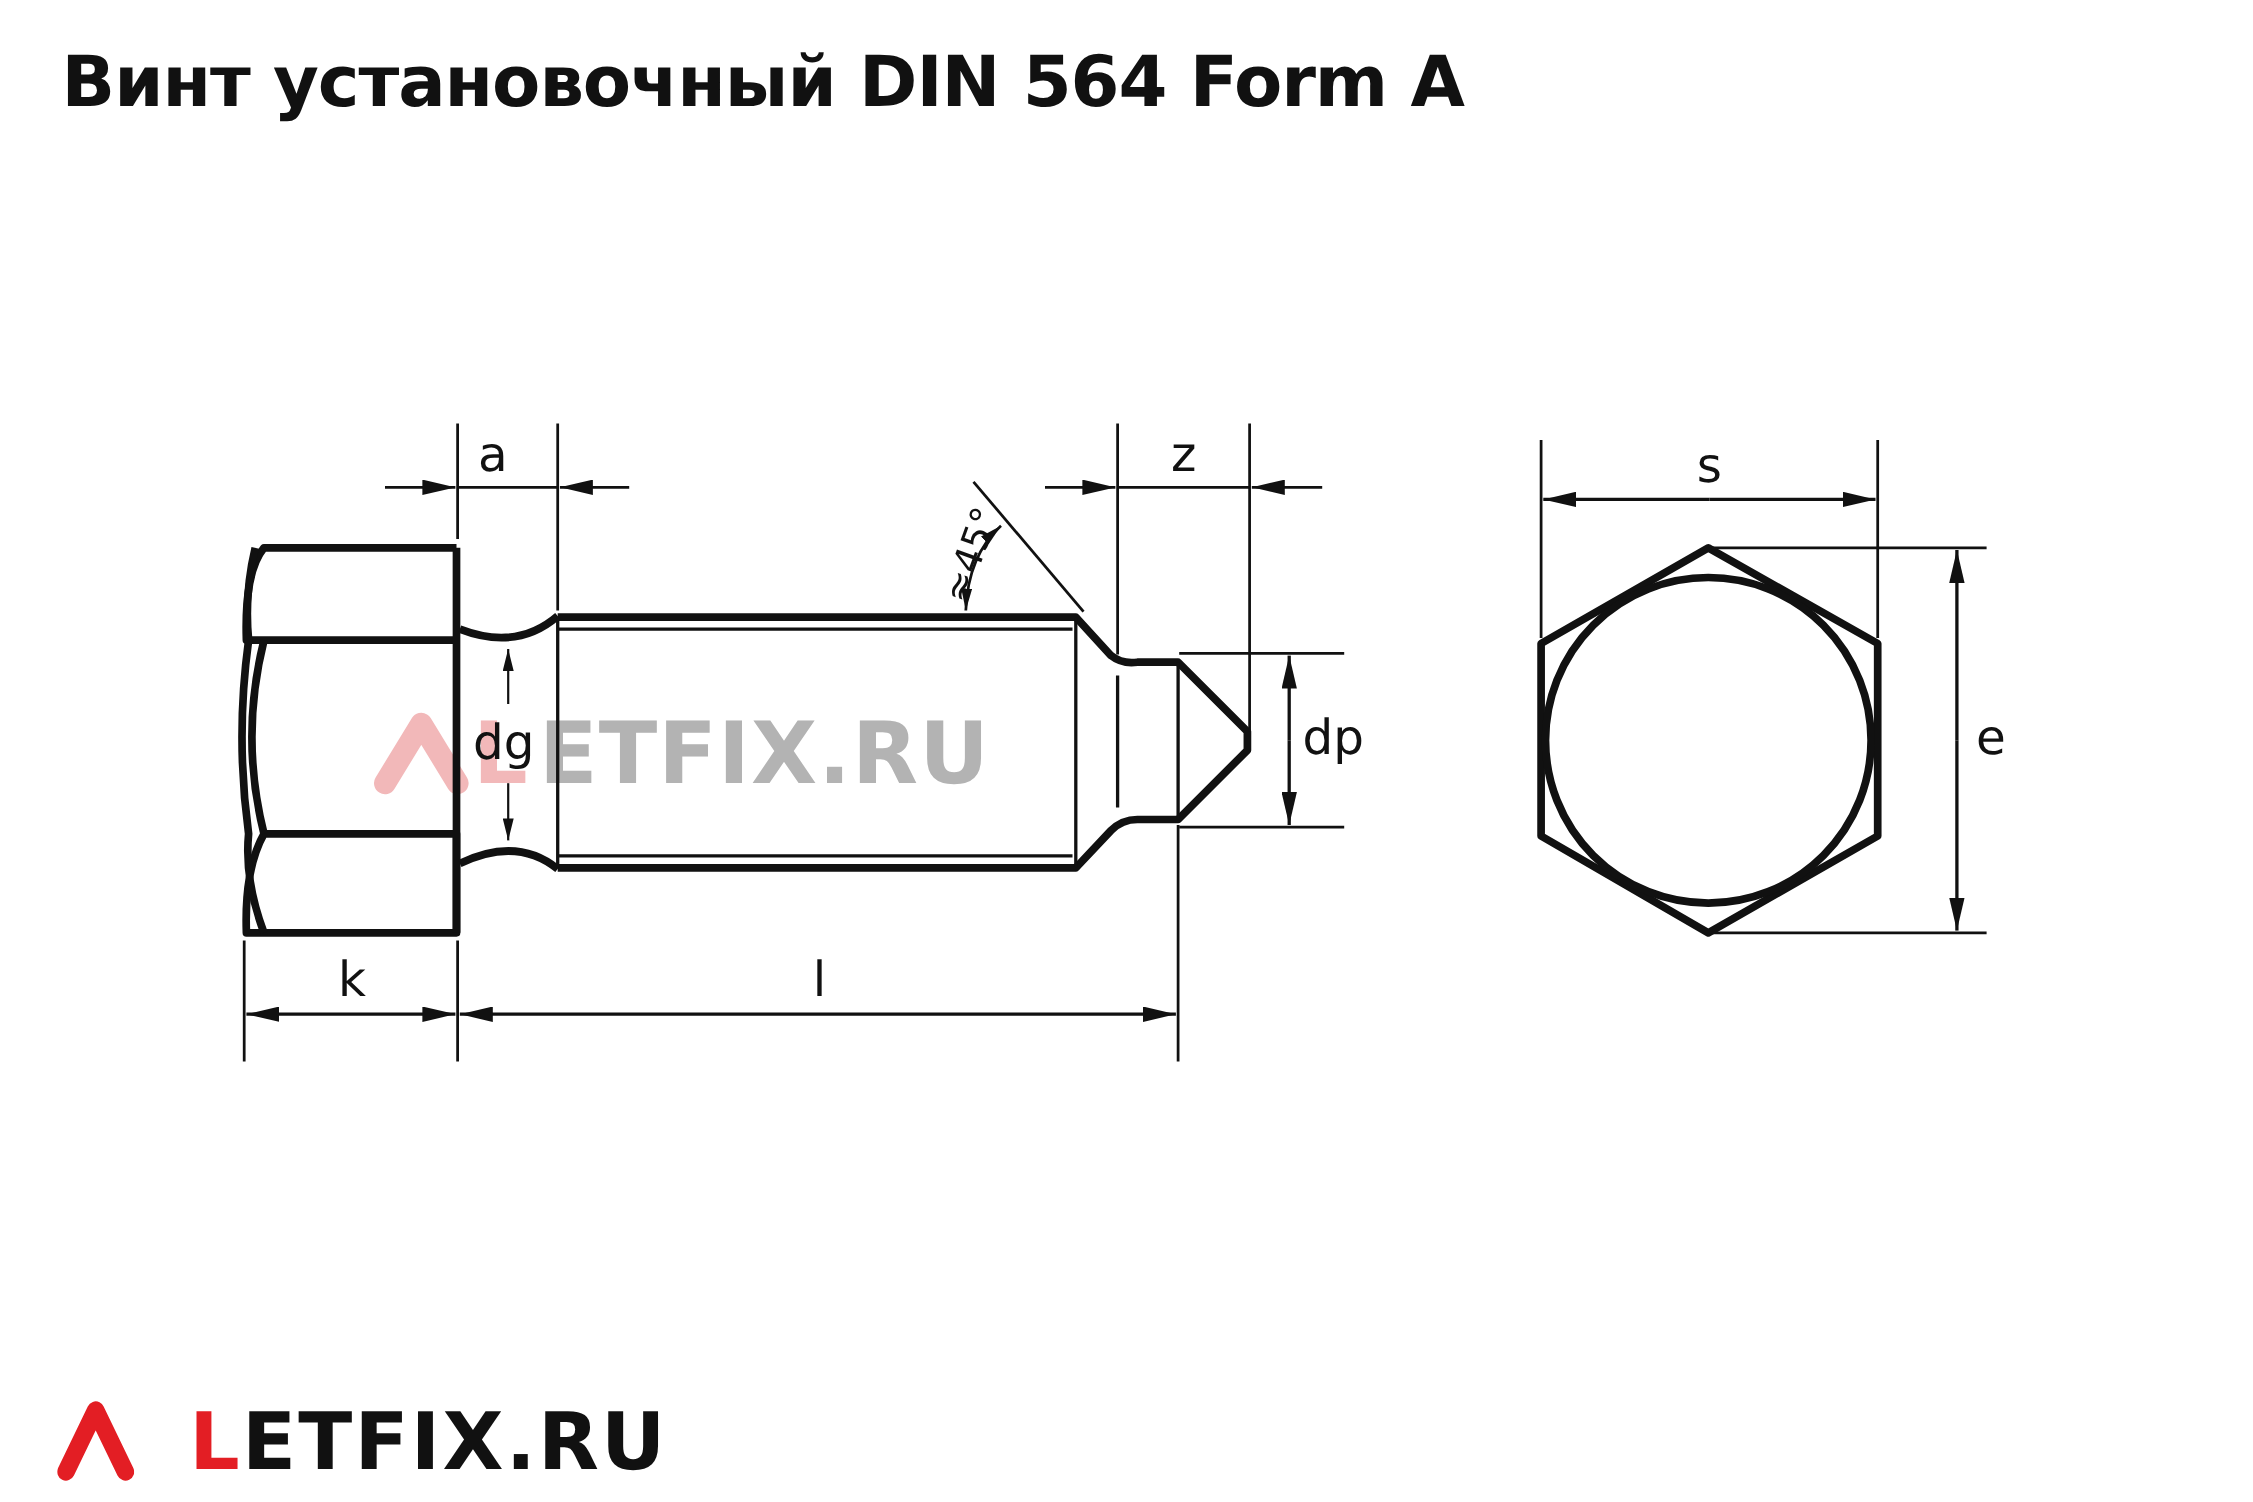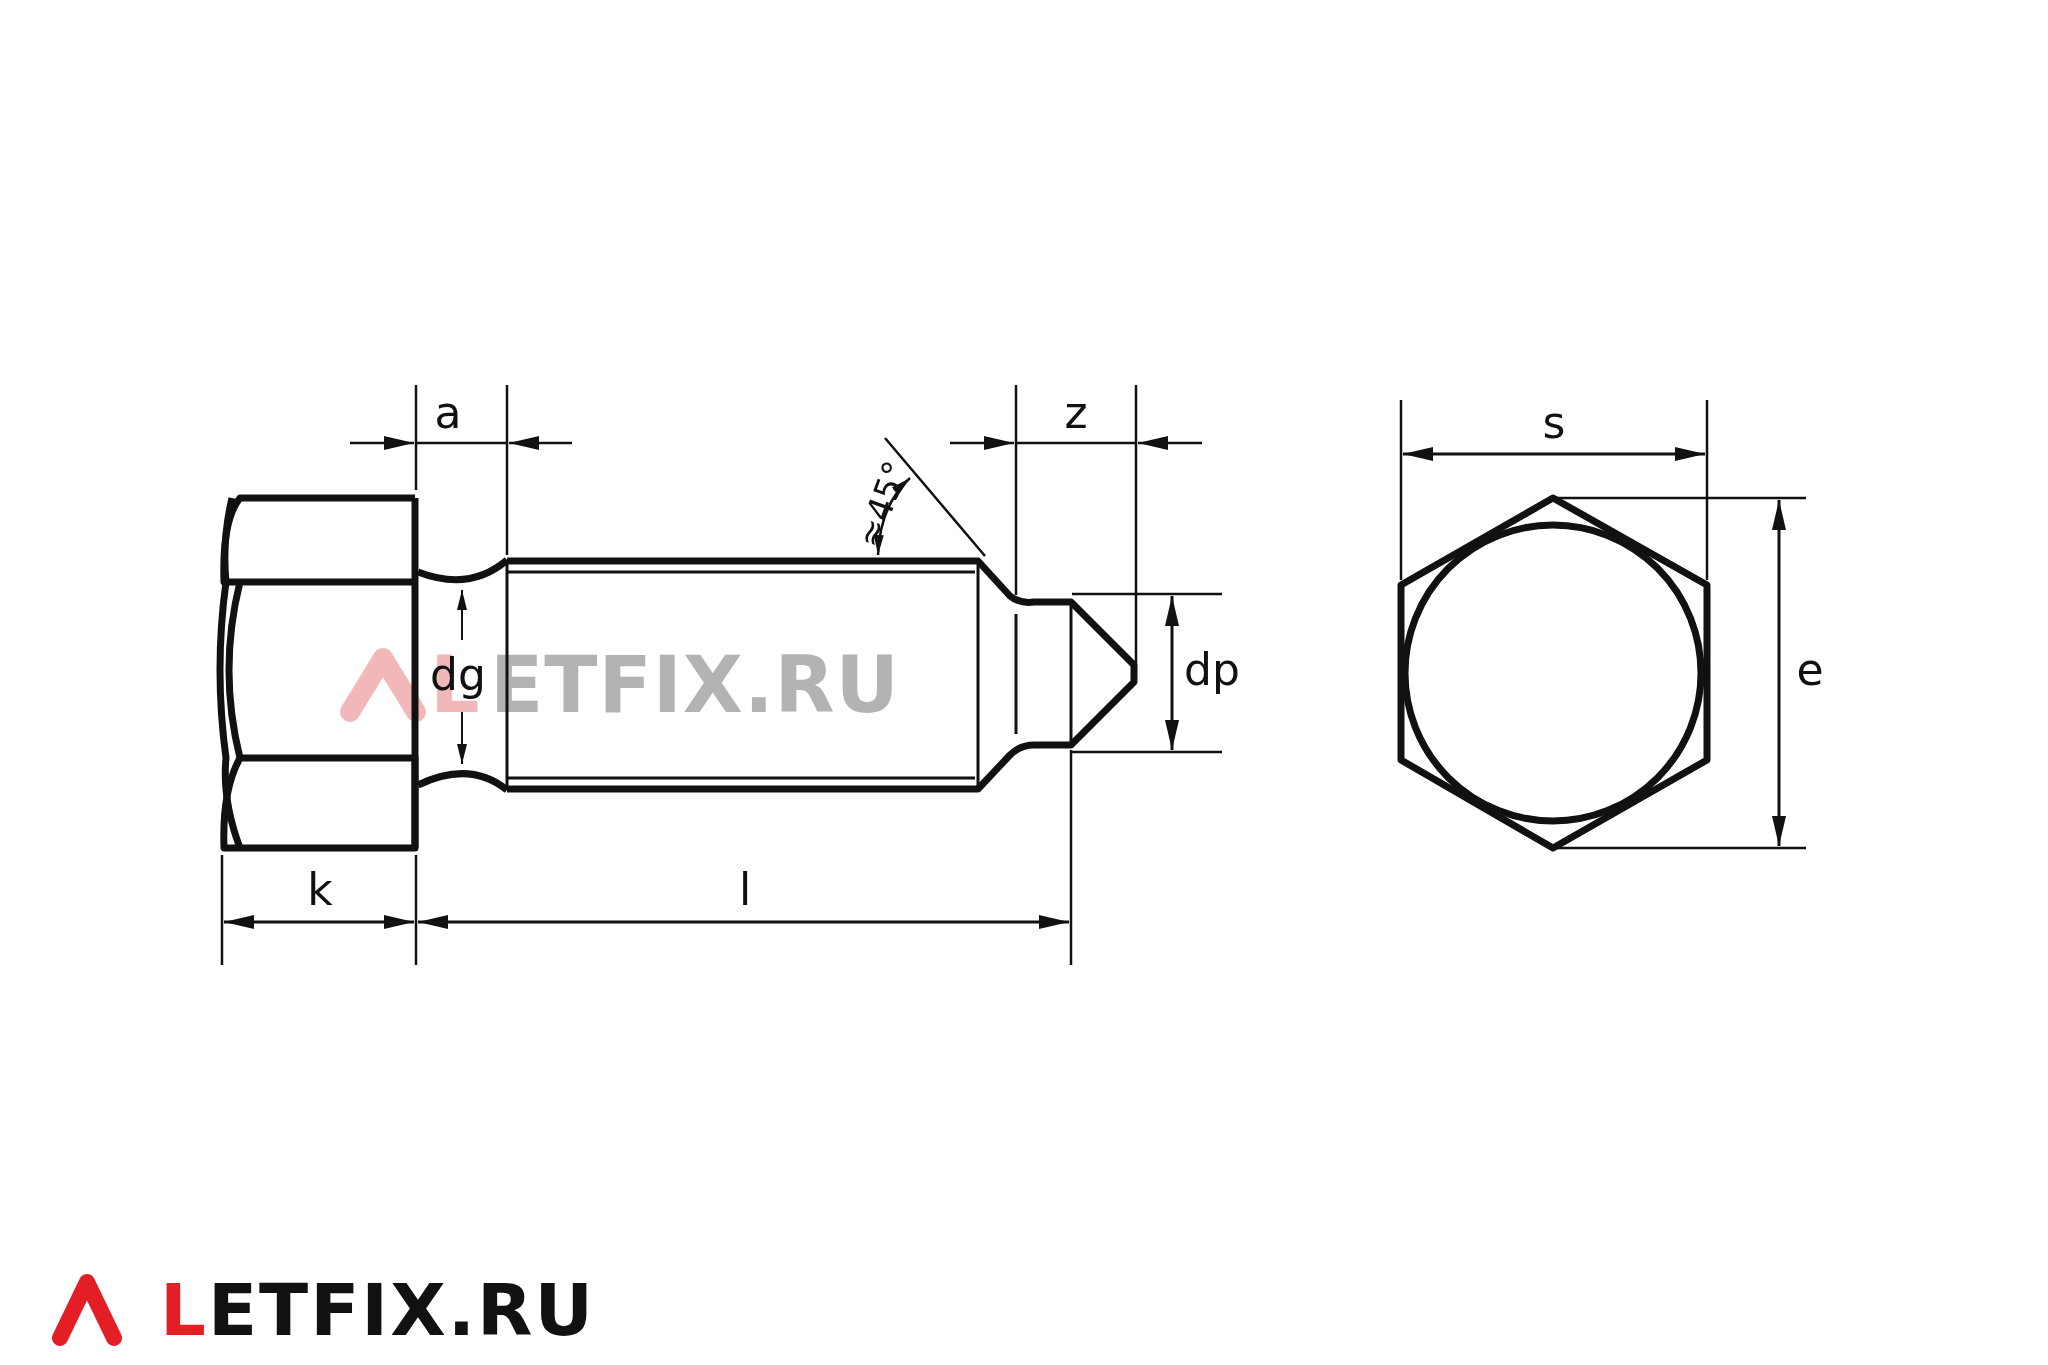--- a/index.html
+++ b/index.html
@@ -10,20 +10,21 @@
   .lbl{font-family:"DejaVu Sans",sans-serif;font-size:44px;fill:#111;}
   .wm{font-family:"DejaVu Sans",sans-serif;font-weight:bold;font-size:78px;letter-spacing:1px;}
   .logo{position:absolute;left:52px;top:1270px;height:80px;display:flex;align-items:center;}
   .logo-text{font-family:"DejaVu Sans",sans-serif;font-weight:bold;font-size:72px;color:#111;letter-spacing:2px;line-height:80px;}
   .logo-text .first{color:#e31e24;}
 </style>
 </head>
 <body>
 
 <div class="title">
+  <div>Винт установочный DIN 564 Form A</div>
 </div>
 
 <svg class="drawing" width="2048" height="1365" viewBox="0 0 2048 1365">
   <defs>
     <marker id="arr" viewBox="0 0 10 10" refX="10" refY="5" markerWidth="10" markerHeight="10" markerUnits="userSpaceOnUse" orient="auto-start-reverse">
       <path d="M0,1.5 L10,5 L0,8.5 z" fill="#111"></path>
     </marker>
     <marker id="arrL" viewBox="0 0 30 14" refX="30" refY="7" markerWidth="30" markerHeight="14" markerUnits="userSpaceOnUse" orient="auto-start-reverse">
       <path d="M0,0 L30,7 L0,14 z" fill="#111"></path>
     </marker>
@@ -141,16 +142,16 @@
     </g>
   </g>
   <text class="lbl" x="1554" y="438" text-anchor="middle">s</text>
   <text class="lbl" x="1810" y="685" text-anchor="middle">e</text>
 </svg>
 
 <div class="logo">
   <svg width="70" height="80" viewBox="0 0 70 80">
     <path d="M8,68 L35,12 L62,68" fill="none" stroke="#e31e24" stroke-width="16" stroke-linecap="round" stroke-linejoin="round"></path>
   </svg>
-  <div class="logo-text" style="margin-left:38px;">
+  <div class="logo-text" style="margin-left:50px;">
     <span class="first">L</span><span>ETFIX.RU</span>
   </div>
 </div>
 
 </body></html>

